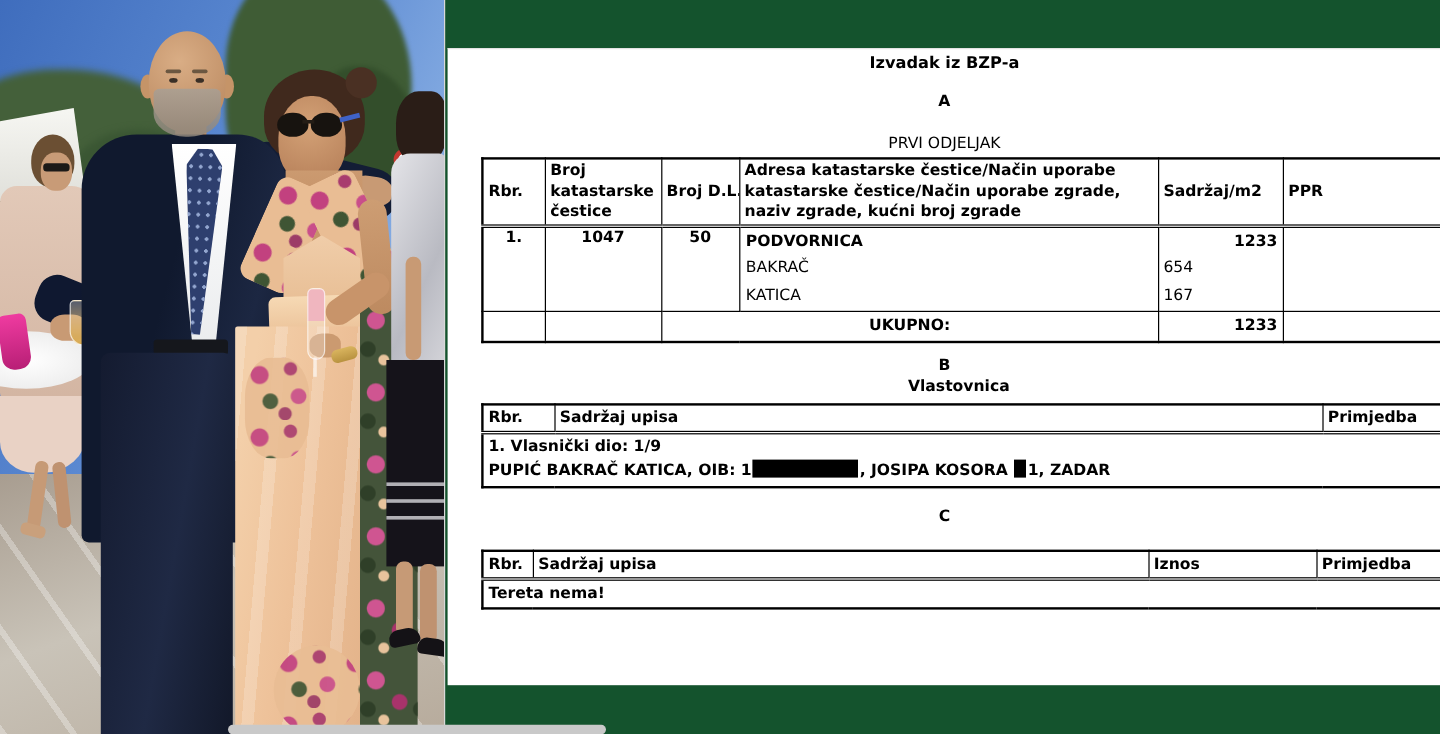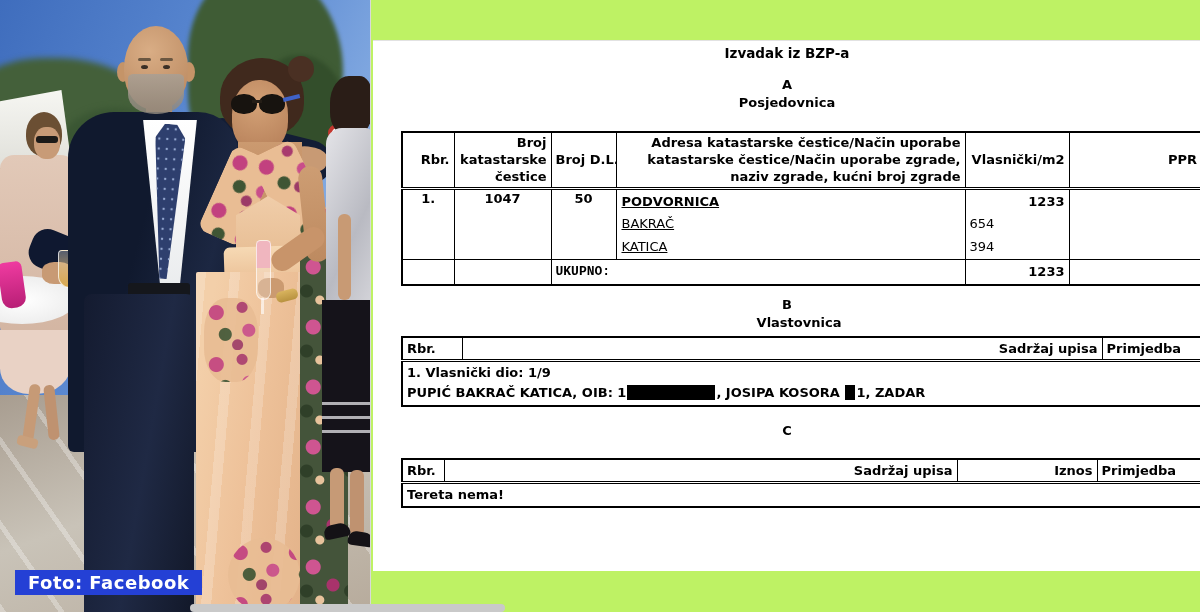--- a/index.html
+++ b/index.html
@@ -112,47 +112,47 @@
   .bgr-calf2{left:350px;top:470px;width:14px;height:66px;background:#bf9270;border-radius:6px;}
   .bgr-shoe1{left:324px;top:524px;width:26px;height:14px;background:#141216;border-radius:8px 10px 4px 4px;transform:rotate(-12deg);}
   .bgr-shoe2{left:348px;top:532px;width:26px;height:14px;background:#141216;border-radius:8px 10px 4px 4px;transform:rotate(8deg);}
   
   .caption-badge{left:15px;top:570px;background:#2440d5;color:#fff;font-weight:bold;
     font-size:18px;line-height:25px;padding:0 13px;letter-spacing:.5px;}
   
   .hscroll-thumb{left:190px;top:604px;width:315px;height:8px;background:#c9c9c9;border-radius:4px;}
 
   
-  .doc-pane{left:370px;top:0;width:830px;height:612px;background:#bef264;border-left:1px solid #d9d9d9;}
+  .doc-pane{left:370px;top:0;width:830px;height:612px;background:#14532d;border-left:1px solid #d9d9d9;}
   .doc-page{position:absolute;left:2px;top:40px;width:828px;height:531px;background:#ffffff;border-top:1px solid #e2e2e2;}
   .doc-page, .doc-page *{box-sizing:border-box;}
   .center-line{position:absolute;left:0;right:0;text-align:center;font-size:13px;color:#000;}
   .doc-title{top:4px;font-size:13.5px;font-weight:bold;}
   .sec-letter-a{top:36px;font-weight:bold;}
   .sec-title-a{top:54px;font-weight:bold;}
   .sec-sub-a{top:71px;font-weight:normal;}
   .sec-letter-b{top:256px;font-weight:bold;}
   .sec-title-b{top:274px;font-weight:bold;padding-left:24px;}
   .sec-letter-c{top:382px;font-weight:bold;}
   .sec-title-c{top:400px;font-weight:bold;}
   table.doc{border-collapse:collapse;position:absolute;left:28px;table-layout:fixed;
     font-size:13px;color:#000;border:2px solid #000;}
   table.doc th,table.doc td{border:1px solid #000;padding:1px 4px;overflow:hidden;}
-  table.doc thead th{font-weight:bold;text-align:right;vertical-align:middle;line-height:17px;border-bottom:3px double #000;}
+  table.doc thead th{font-weight:bold;text-align:left;vertical-align:middle;line-height:17px;border-bottom:3px double #000;}
   .tbl-a{top:90px;width:800px;border-bottom:3px solid #000;}
   .tbl-a .hrow{height:56px;}
   .tbl-a .drow{height:68px;}
   .tbl-a .drow td{vertical-align:top;}
   .tbl-a .trow{height:25px;}
-  .use-line{line-height:22.5px;padding-left:1px;text-decoration:underline;}
+  .use-line{line-height:22.5px;padding-left:1px;}
   .use-line.first{font-weight:bold;}
   .area-line{line-height:22.5px;}
   .area-line.first{font-weight:bold;text-align:right;}
   .cell-center{text-align:center;font-weight:bold;padding-top:3px;}
-  .total-label{font-weight:bold;text-align:left;font-family:Liberation Mono, monospace;}
+  .total-label{font-weight:bold;text-align:center;}
   .total-area{font-weight:bold;text-align:right;}
   .tbl-b{top:295px;width:800px;border-bottom:2px solid #000;}
   .tbl-b .hrow{height:23px;}
   .tbl-b .brow{height:46px;}
   .tbl-c{top:417px;width:800px;border-bottom:3px solid #000;}
   .tbl-c .hrow{height:23px;}
   .tbl-c .brow{height:21px;}
   .th-left{text-align:left !important;padding-left:4px !important;}
   .entry-cell{vertical-align:top;font-weight:bold;line-height:20px;padding-top:2px;}
   .redact{display:inline-block;background:#000;vertical-align:middle;margin:0 1px 2px 1px;}
@@ -238,64 +238,63 @@
   <div class="abs bgr-arm"></div>
   <div class="abs bgr-skirt"></div>
   <div class="abs bgr-stripe" style="top:402px;"></div>
   <div class="abs bgr-stripe" style="top:416px;"></div>
   <div class="abs bgr-stripe" style="top:430px;"></div>
   <div class="abs bgr-calf1"></div>
   <div class="abs bgr-calf2"></div>
   <div class="abs bgr-shoe1"></div>
   <div class="abs bgr-shoe2"></div>
 
-  <div class="abs caption-badge">Foto: Facebook</div>
 </div>
 
 <div class="abs doc-pane">
   <div class="doc-page">
 
     <div class="center-line doc-title">Izvadak iz BZP-a</div>
 
     <div class="center-line sec-letter-a">A</div>
-    <div class="center-line sec-title-a">Posjedovnica</div>
+    <div class="center-line sec-sub-a">PRVI ODJELJAK</div>
 
     <table class="doc tbl-a">
       <colgroup>
         <col style="width:52px">
           <col style="width:97px">
           <col style="width:65px">
         <col style="width:349px">
           <col style="width:104px">
           <col style="width:133px">
       </colgroup>
       <thead>
         <tr class="hrow">
           <th>Rbr.</th>
           <th>Broj katastarske čestice</th>
           <th class="nowrap">Broj D.L.</th>
           <th>Adresa katastarske čestice/Način uporabe katastarske čestice/Način uporabe zgrade, naziv zgrade, kućni broj zgrade</th>
-          <th>Vlasnički/m2</th>
+          <th>Sadržaj/m2</th>
           <th>PPR</th>
         </tr>
       </thead>
       <tbody>
         <tr class="drow">
           <td class="cell-center">1.</td>
           <td class="cell-center">1047</td>
           <td class="cell-center">50</td>
           <td>
             <div class="use-line first">PODVORNICA</div>
             <div class="use-line">BAKRAČ</div>
             <div class="use-line">KATICA</div>
           </td>
           <td>
             <div class="area-line first">1233</div>
             <div class="area-line">654</div>
-            <div class="area-line">394</div>
+            <div class="area-line">167</div>
           </td>
           <td></td>
         </tr>
         <tr class="trow">
           <td></td>
           <td></td>
           <td colspan="2" class="total-label">UKUPNO:</td>
           <td class="total-area">1233</td>
           <td></td>
         </tr>

